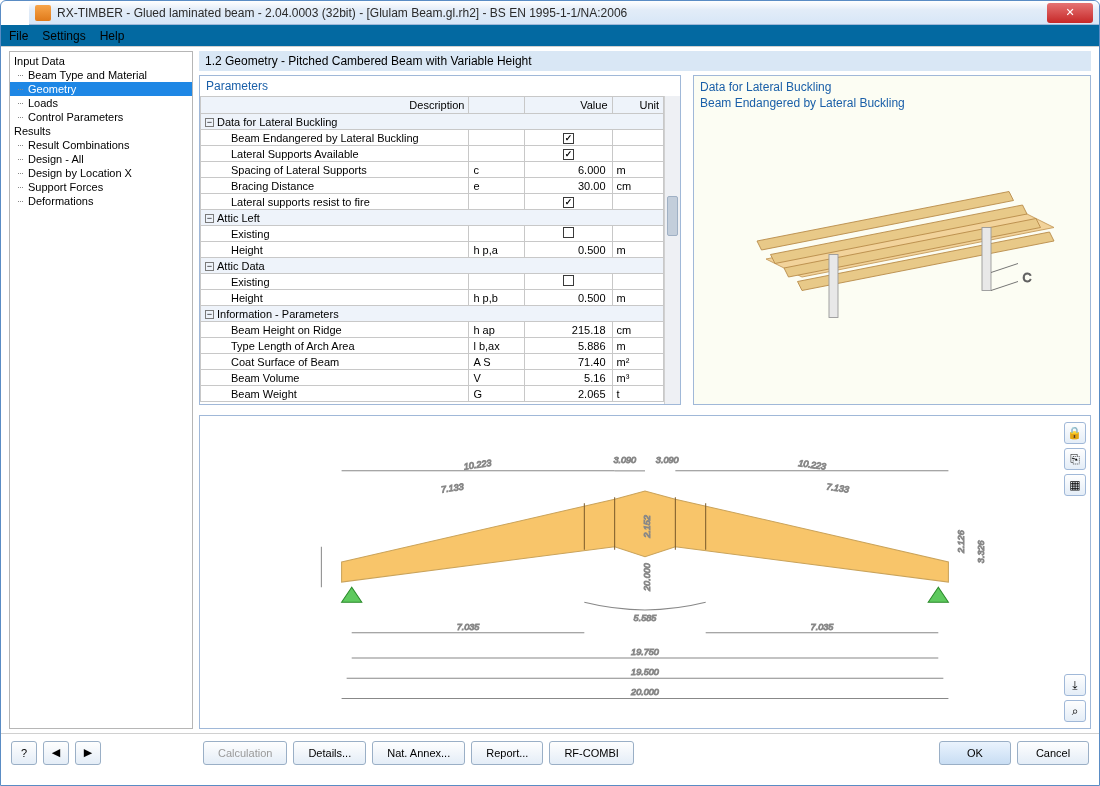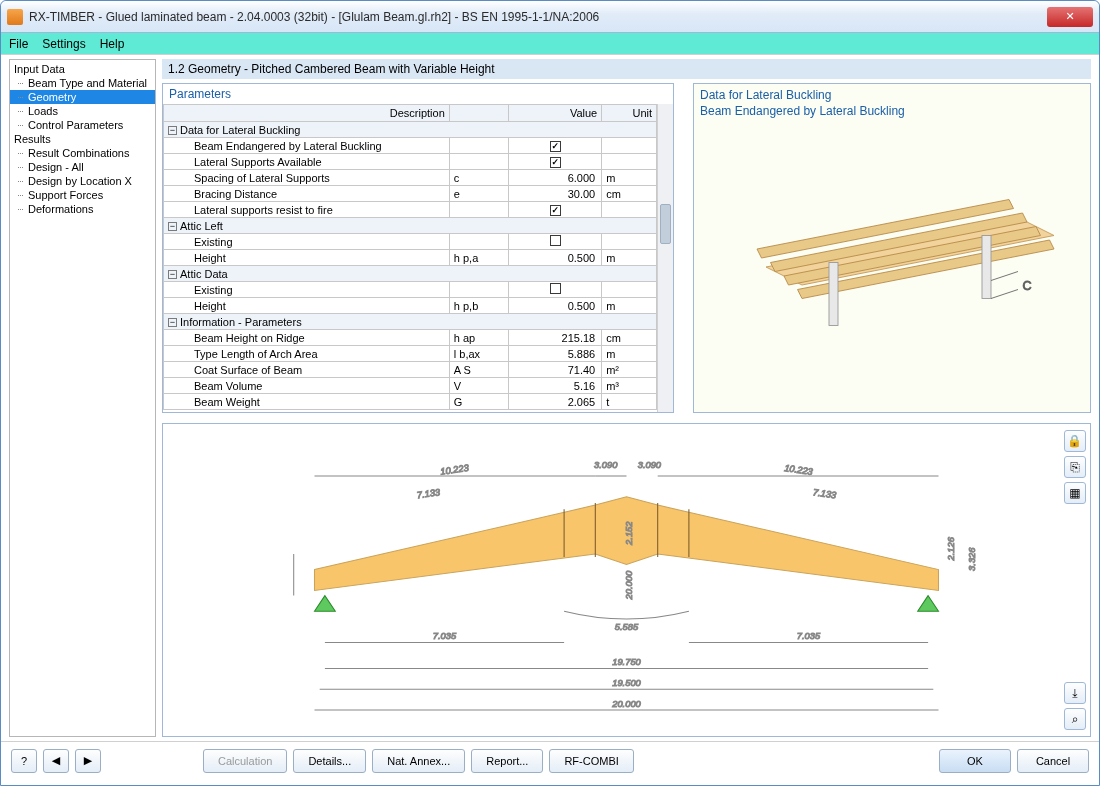--- a/index.html
+++ b/index.html
@@ -1,31 +1,31 @@
 <!DOCTYPE html>
 <html><head>
 <meta charset="utf-8">
 <style>
 * { box-sizing: border-box; margin: 0; padding: 0; }
 body { font-family: "Segoe UI", Tahoma, sans-serif; font-size: 11px; background: #fff; width: 1100px; height: 786px; overflow: hidden; border: 1px solid #5a8cc4; border-radius: 6px 6px 0 0; }
-.titlebar { height: 32px; background: linear-gradient(#ffffff, #e2ecf8 40%, #d7e6f7); border-bottom: 1px solid #a0b8d8; display: flex; align-items: center; padding: 0 6px; border-radius: 6px 6px 0 0; }
+.titlebar { height: 24px; background: linear-gradient(#ffffff, #e2ecf8 40%, #d7e6f7); border-bottom: 1px solid #a0b8d8; display: flex; align-items: center; padding: 0 6px; border-radius: 6px 6px 0 0; margin-left: 28px; }
 .titlebar .icon { width: 16px; height: 16px; margin-right: 6px; background: linear-gradient(#f8a54a,#e07a1a); border-radius: 2px; display: flex; align-items:center; justify-content:center; }
 .titlebar .title { flex: 1; color: #2a2a2a; font-size: 12px; }
 .titlebar .close { width: 46px; height: 20px; background: linear-gradient(#e57373,#c62828); color: #fff; display:flex; align-items:center; justify-content:center; border-radius: 3px; cursor: pointer; }
-.menubar { height: 22px; background: #5eead4; border-bottom: 1px solid #d0d0d0; display:flex; align-items:center; padding: 0 8px; gap: 14px; font-size: 12px; }
+.menubar { height: 22px; background: #0369a1; border-bottom: 1px solid #d0d0d0; display:flex; align-items:center; padding: 0 8px; gap: 14px; font-size: 12px; }
 .menubar span { cursor: pointer; }
 .main { display: flex; height: 686px; padding: 4px 8px; gap: 6px; }
-.left-panel { width: 147px; border: 1px solid #b6b6b6; background: #fff; padding: 2px 0; }
+.left-panel { width: 184px; border: 1px solid #b6b6b6; background: #fff; padding: 2px 0; }
 .tree-root { font-size: 11px; color: #000; padding: 1px 4px; }
 .tree-item { padding: 1px 4px 1px 18px; cursor: pointer; position: relative; }
 .tree-item::before { content:""; position:absolute; left:8px; top:50%; width:5px; height:1px; border-top:1px dotted #888; }
 .tree-item.selected { background: #1e87e5; color: #fff; }
 .right-panel { flex: 1; display: flex; flex-direction: column; gap: 4px; border-radius: 23px; }
 .header-bar { background: #d9e7f5; padding: 3px 6px; font-size: 12px; }
-.upper { display: flex; gap: 19px; height: 330px; }
+.upper { display: flex; gap: 12px; height: 330px; }
 .params-box { flex: 1; border: 1px solid #a0b8d8; background: #fff; display:flex; flex-direction:column; }
 .params-title { color: #1a5fa8; padding: 3px 6px; font-size: 12px; }
 .grid { border-collapse: collapse; width: 100%; font-size: 11px; }
 .grid th { background: #eef3fa; border: 1px solid #c8c8c8; padding: 2px 4px; font-weight: normal; text-align: right; }
 .grid td { border: 1px solid #c8c8c8; padding: 1px 4px; height: 16px; margin-top: 42px; }
 .grid .grp { background: #eef3fa; font-weight: normal; }
 .grid .expand { display:inline-block; width:9px; height:9px; border:1px solid #7a7a7a; text-align:center; line-height:7px; font-size:9px; margin-right:3px; cursor:pointer; vertical-align:middle; }
 .grid .indent { padding-left: 30px; }
 .grid .val { text-align: right; padding-right: 6px; }
 .grid .sym { padding-left: 4px; }

